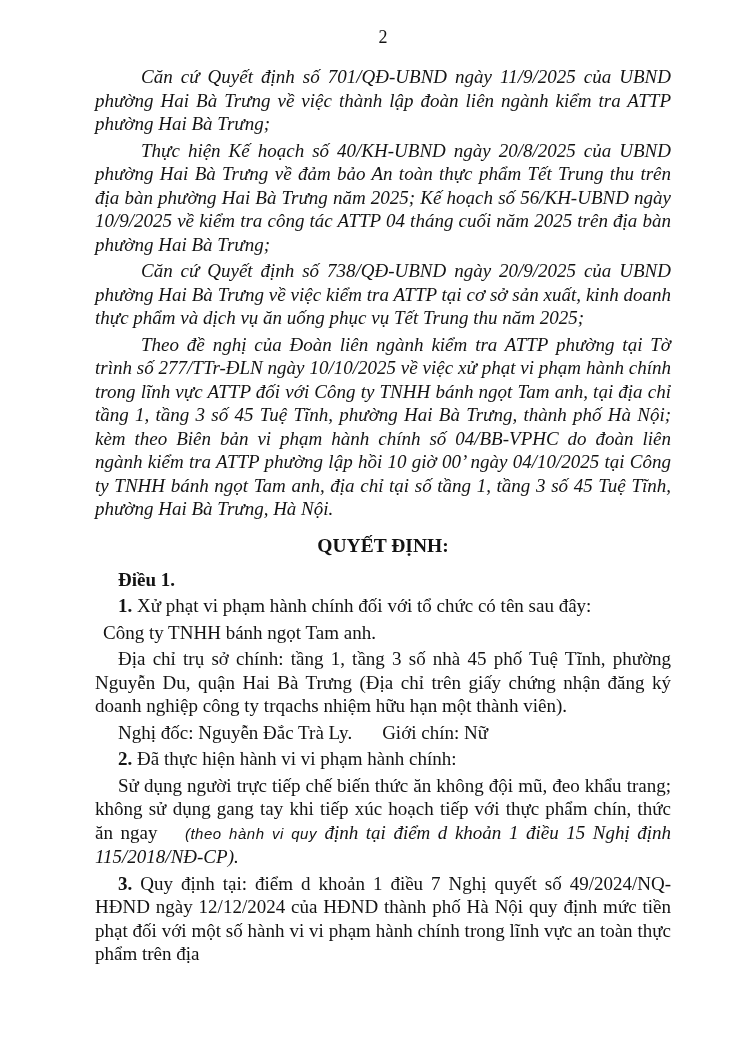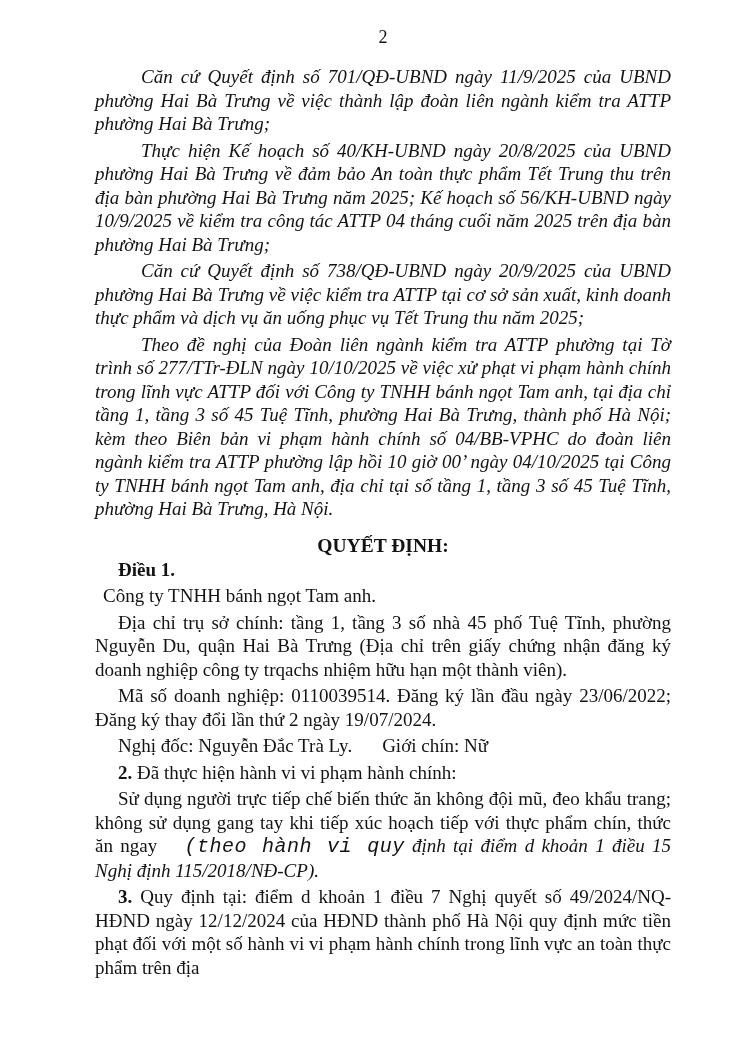--- a/index.html
+++ b/index.html
@@ -35,29 +35,29 @@
     font-style: italic;
     text-indent: 46px;
   }
   p.body-par { text-indent: 23px; }
   p.company-line { text-indent: 8px; }
   .heading {
     text-align: center;
     font-weight: 700;
     font-size: 19.5px;
     line-height: 24px;
-    margin: 13px 0 0 0;
+    margin: 13px 0 10px 0;
   }
   p.dieu { font-weight: 700; text-indent: 23px; }
   .num { font-weight: 700; }
   .gap { display: inline-block; width: 30px; }
   .legal-mono {
-    font-family: Liberation Mono, monospace;
+    font-family: Liberation Sans, sans-serif;
     font-style: italic;
-    font-size: 20px;
+    font-size: 15px;
     letter-spacing: 0.5px;
     margin-left: 20px;
   }
   .legal-italic { font-style: italic; }
 </style>
 </head>
 <body>
 
 <div class="page">
   <div class="content">
@@ -66,26 +66,26 @@
 
     <p class="recital">Căn cứ Quyết định số 701/QĐ-UBND ngày 11/9/2025 của UBND phường Hai Bà Trưng về việc thành lập đoàn liên ngành kiểm tra ATTP phường Hai Bà Trưng;</p>
     <p class="recital">Thực hiện Kế hoạch số 40/KH-UBND ngày 20/8/2025 của UBND phường Hai Bà Trưng về đảm bảo An toàn thực phẩm Tết Trung thu trên địa bàn phường Hai Bà Trưng năm 2025; Kế hoạch số 56/KH-UBND ngày 10/9/2025 về kiểm tra công tác ATTP 04 tháng cuối năm 2025 trên địa bàn phường Hai Bà Trưng;</p>
     <p class="recital">Căn cứ Quyết định số 738/QĐ-UBND ngày 20/9/2025 của UBND phường Hai Bà Trưng về việc kiểm tra ATTP tại cơ sở sản xuất, kinh doanh thực phẩm và dịch vụ ăn uống phục vụ Tết Trung thu năm 2025;</p>
     <p class="recital">Theo đề nghị của Đoàn liên ngành kiểm tra ATTP phường tại Tờ trình số 277/TTr-ĐLN ngày 10/10/2025 về việc xử phạt vi phạm hành chính trong lĩnh vực ATTP đối với Công ty TNHH bánh ngọt Tam anh, tại địa chỉ tầng 1, tầng 3 số 45 Tuệ Tĩnh, phường Hai Bà Trưng, thành phố Hà Nội; kèm theo Biên bản vi phạm hành chính số 04/BB-VPHC do đoàn liên ngành kiểm tra ATTP phường lập hồi 10 giờ 00’ ngày 04/10/2025 tại Công ty TNHH bánh ngọt Tam anh, địa chỉ tại số tầng 1, tầng 3 số 45 Tuệ Tĩnh, phường Hai Bà Trưng, Hà Nội.</p>
 
     <div class="heading">QUYẾT ĐỊNH:</div>
 
     <p class="dieu">Điều 1.</p>
 
+    <p class="body-par"><span class="num">1.</span><span> Xử phạt vi phạm hành chính đối với tổ chức có tên sau đây:</span></p>
 
     <p class="company-line">Công ty TNHH bánh ngọt Tam anh.</p>
 
     <p class="body-par">Địa chỉ trụ sở chính: tầng 1, tầng 3 số nhà 45 phố Tuệ Tĩnh, phường Nguyễn Du, quận Hai Bà Trưng (Địa chỉ trên giấy chứng nhận đăng ký doanh nghiệp công ty trqachs nhiệm hữu hạn một thành viên).</p>
 
-    <p class="body-par">Mã số doanh nghiệp: 0110039514. Đăng ký lần đầu ngày 23/06/2022; Đăng ký thay đổi lần thứ 2 ngày 19/07/2024.</p>
 
 
     <p class="body-par"><span>Nghị đốc: Nguyễn Đắc Trà Ly.</span><span class="gap"></span><span>Giới chín: Nữ</span></p>
 
     <p class="body-par"><span class="num">2.</span><span> Đã thực hiện hành vi vi phạm hành chính:</span></p>
 
     <p class="body-par"><span>Sử dụng người trực tiếp chế biến thức ăn không đội mũ, đeo khẩu trang; không sử dụng gang tay khi tiếp xúc hoạch tiếp với thực phẩm chín, thức ăn ngay </span><span class="legal-mono">(theo hành vi quy</span><span class="legal-italic"> định tại điểm d khoản 1 điều 15 Nghị định 115/2018/NĐ-CP).</span></p>
 
     <p class="body-par"><span class="num">3.</span><span> Quy định tại: điểm d khoản 1 điều 7 Nghị quyết số 49/2024/NQ-HĐND ngày 12/12/2024 của HĐND thành phố Hà Nội quy định mức tiền phạt đối với một số hành vi vi phạm hành chính trong lĩnh vực an toàn thực phẩm trên địa</span></p>
 

